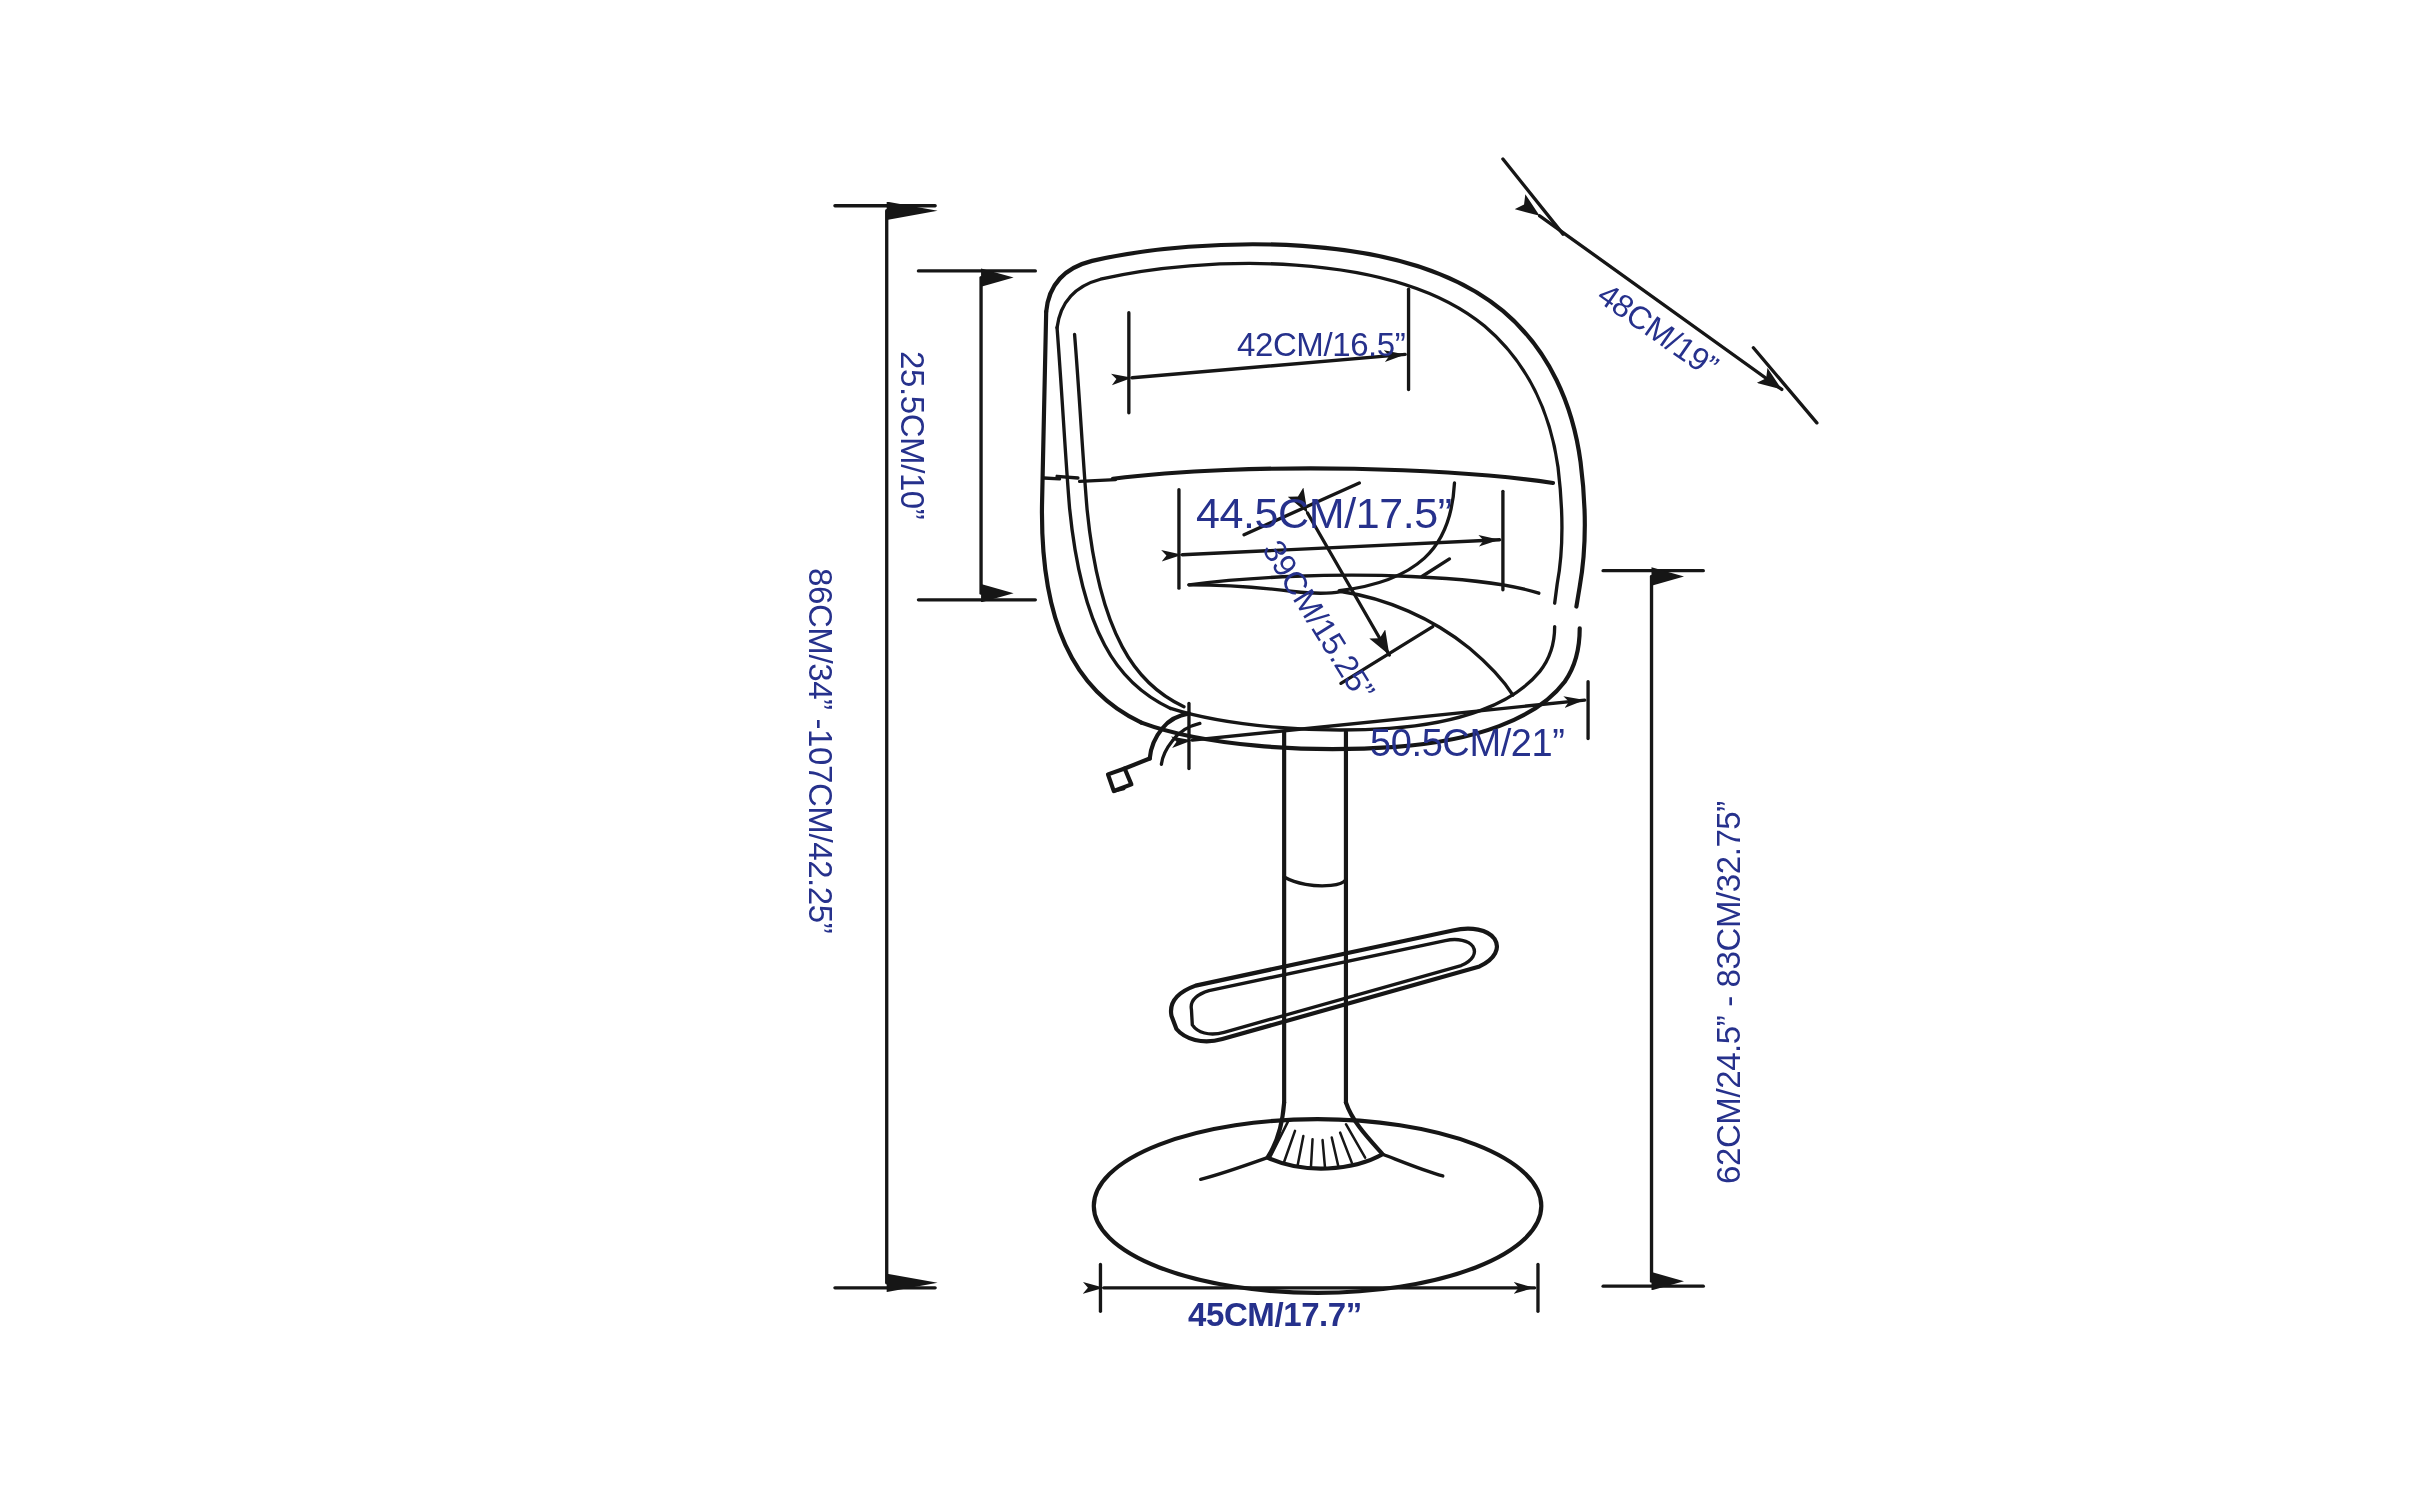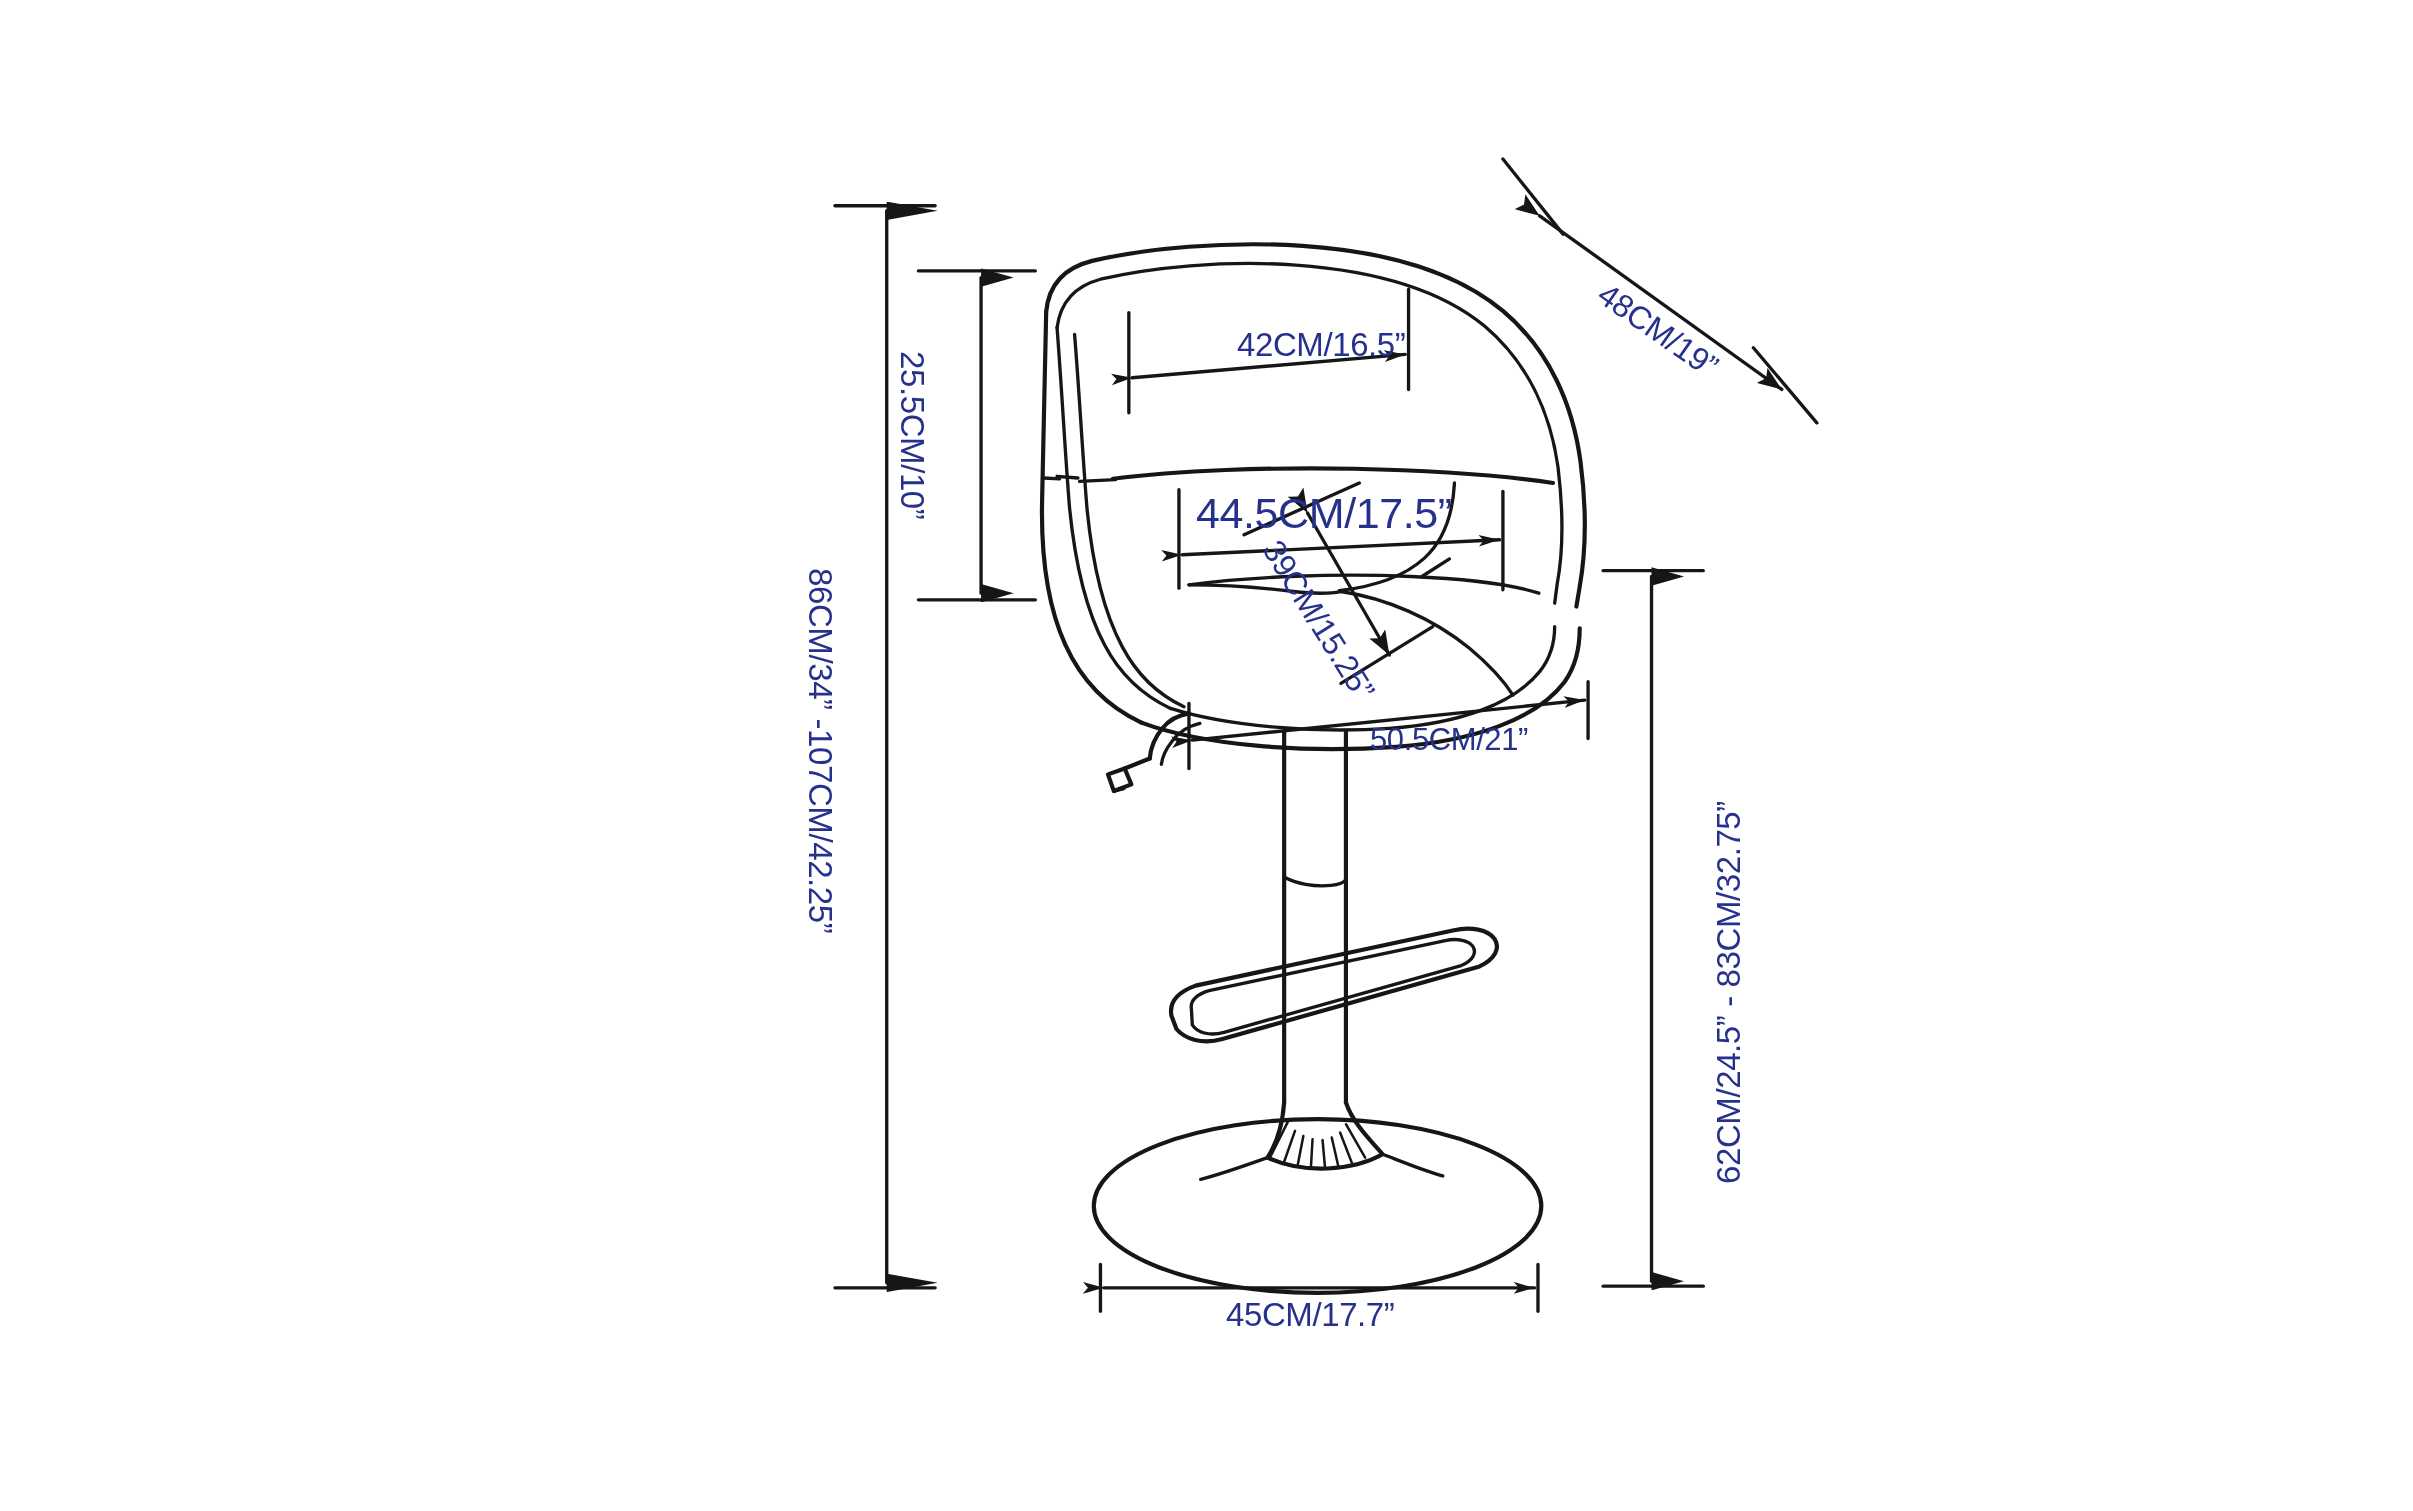--- a/index.html
+++ b/index.html
@@ -213,23 +213,23 @@
   <div class="dim-label" style="left:1237px; top:326px; font-size:33px;">42CM/16.5”</div>
 
   <div class="dim-label" style="left:1196px; top:489px; font-size:43px;">44.5CM/17.5”</div>
 
   <div class="dim-label" style="left:1286px; top:534px; font-size:32px;
               transform:rotate(58deg); transform-origin:left top;">39CM/15.25”</div>
 
   <div class="dim-label" style="left:1612px; top:276px; font-size:32px;
               transform:rotate(35deg); transform-origin:left top;">48CM/19”</div>
 
-  <div class="dim-label" style="left:1370px; top:722px; font-size:31px;text-align:center;">50.5CM/21”</div>
-
-  <div class="dim-label" style="left:1226px; top:1296px; font-size:33px;">45CM/17.7”</div>
+  <div class="dim-label" style="left:1370px; top:722px; font-size:38px;text-align:center;">50.5CM/21”</div>
+
+  <div class="dim-label" style="left:1188px; top:1296px; font-size:33px;font-weight:bold;">45CM/17.7”</div>
 
   <div class="dim-label" style="left:931px; top:351px; font-size:33px;
               transform:rotate(90deg); transform-origin:left top;">25.5CM/10”</div>
 
   <div class="dim-label" style="left:839px; top:568px; font-size:33px;
               transform:rotate(90deg); transform-origin:left top;">86CM/34”  -107CM/42.25”</div>
 
   <div class="dim-label" style="left:1710px; top:1184px; font-size:33px;
               transform:rotate(-90deg); transform-origin:left top;">62CM/24.5”  -  83CM/32.75”</div>
 

